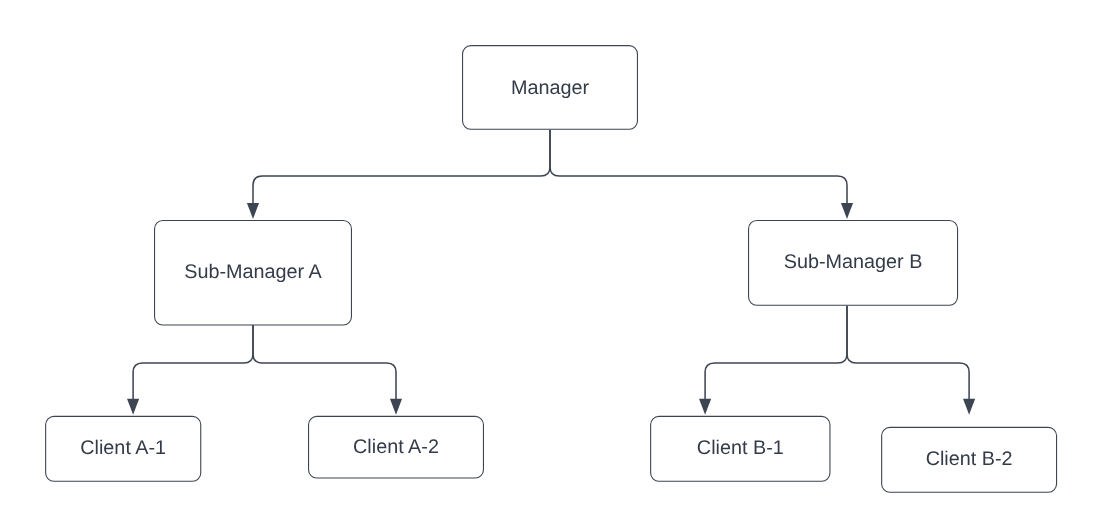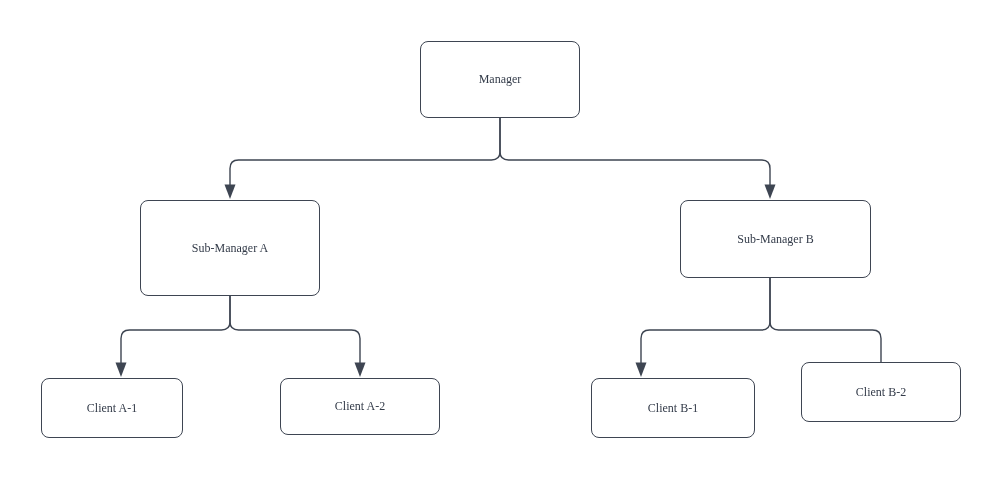--- a/index.html
+++ b/index.html
@@ -34,25 +34,24 @@
     box-sizing:border-box;
     background:var(--node-fill);
     border:1.5px solid var(--line);
     border-radius:8px;
     display:flex;
     align-items:center;
     justify-content:center;
   }
   .node-label{
     color:var(--text);
-    font-size:12px;
+    font-size:18px;
     line-height:1.2;
     text-align:center;
     white-space:nowrap;
-    font-family:Liberation Serif, serif;
   }
 </style>
 </head>
 <body>
 
 <div class="canvas">
 
   <svg class="connector-layer" viewBox="0 0 1000 480" xmlns="http://www.w3.org/2000/svg">
 
     <path class="edge-line" d="M500 118 V151.5 Q500 160 491.5 160 H238.5 Q230 160 230 168.5 V185"></path>
@@ -91,17 +90,17 @@
   </div>
 
   <div class="node" style="left:280px;top:378px;width:160px;height:57px">
     <span class="node-label">Client A-2</span>
   </div>
 
   <div class="node" style="left:591px;top:378px;width:164px;height:60px">
     <span class="node-label">Client B-1</span>
   </div>
 
-  <div class="node" style="left:801px;top:362px;width:160px;height:60px">
+  <div class="node" style="left:801px;top:388px;width:160px;height:60px">
     <span class="node-label">Client B-2</span>
   </div>
 
 </div>
 
 </body></html>

